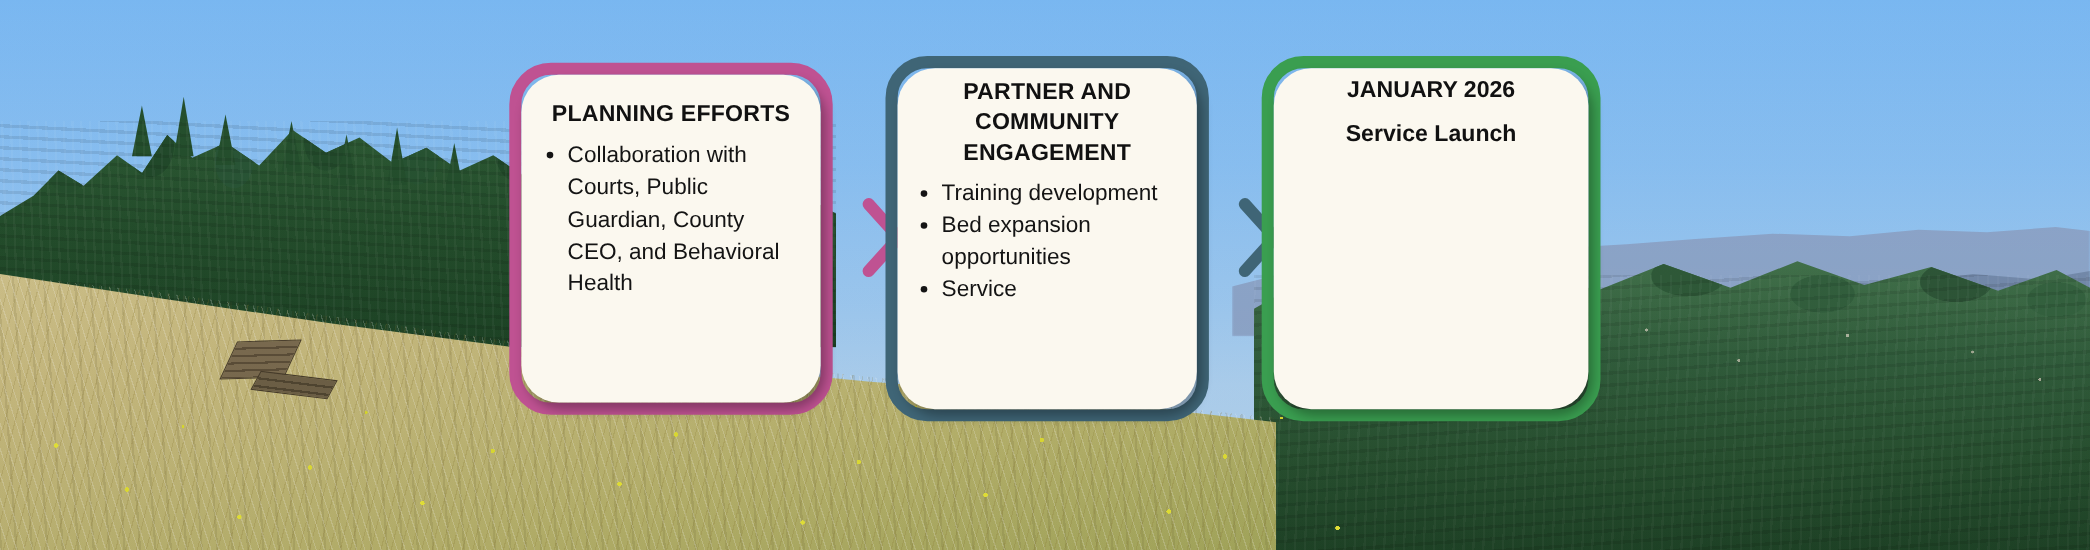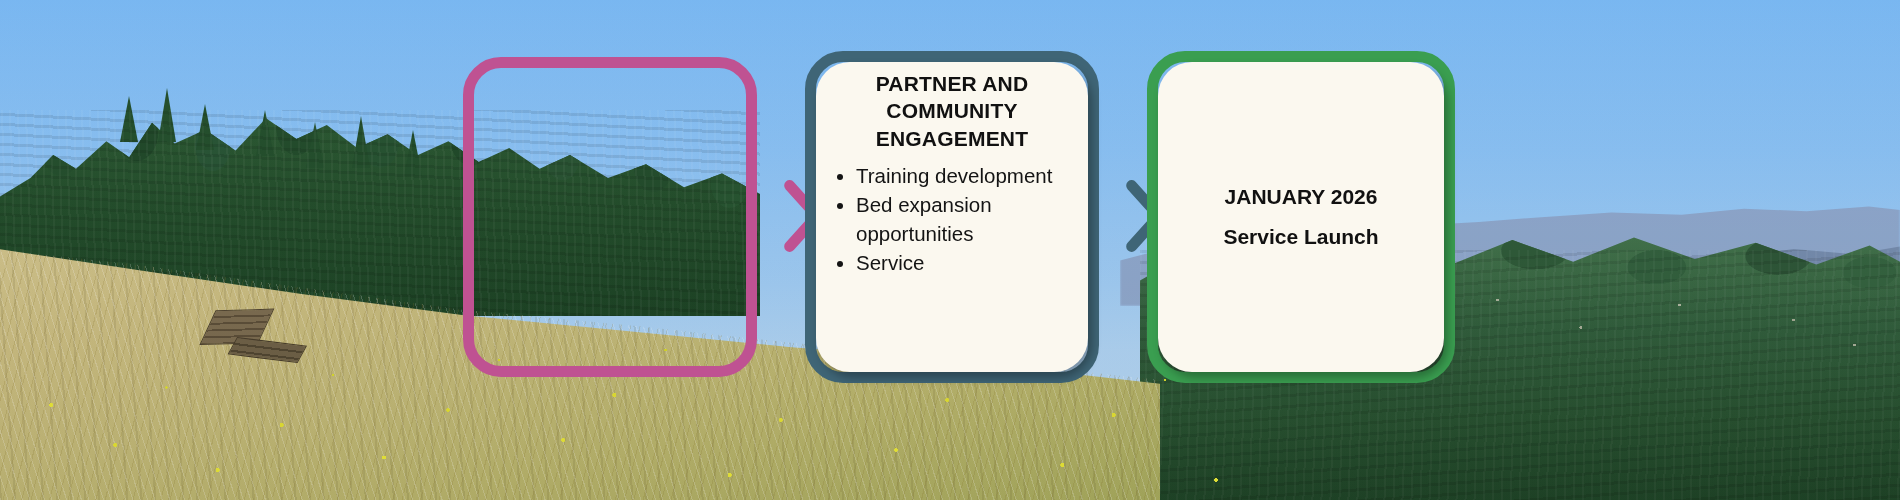--- a/index.html
+++ b/index.html
@@ -235,21 +235,21 @@
   #card1 { left: 474px; top: 68px; width: 272px; height: 298px; padding: 22px 20px 0 20px; }
   #frame1 { left: 463px; top: 57px; width: 294px; height: 320px; border-color: #bf5292; }
   #chev1  { left: 786px; top: 176px; color: #bf5292; }
 
   
   #card2 { left: 816px; top: 62px; width: 272px; height: 310px; padding: 8px 18px 0 18px; }
   #frame2 { left: 805px; top: 51px; width: 294px; height: 332px; border-color: #3f6576; }
   #chev2  { left: 1128px; top: 176px; color: #3f6576; }
 
   
-  #card3 { left: 1158px; top: 62px; width: 286px; height: 310px; padding: 0; justify-content: center; }
+  #card3 { left: 1158px; top: 62px; width: 286px; height: 310px; padding: 0; justify-content: flex-start; }
   #frame3 { left: 1147px; top: 51px; width: 308px; height: 332px; border-color: #3a9e50; }
 
   .stack { display: flex; flex-direction: column; align-items: center; width: 100%; }
 </style>
 </head>
 <body>
 
 <div id="stage">
 
   <div class="bg">
@@ -282,20 +282,26 @@
     <div class="photo-soft"></div>
   </div>
 
   <div class="flow">
 
     <div class="frame" id="frame1"></div>
     <div class="chev" id="chev1">
       <span class="a"></span>
         <span class="b"></span>
     </div>
+    <div class="card" id="card1">
+      <h2 class="card-title">PLANNING EFFORTS</h2>
+      <ul class="card-list">
+        <li>Collaboration with Courts, Public Guardian, County CEO, and Behavioral Health</li>
+      </ul>
+    </div>
 
     <div class="frame" id="frame2"></div>
     <div class="chev" id="chev2">
       <span class="a"></span>
         <span class="b"></span>
     </div>
     <div class="card" id="card2">
       <h2 class="card-title">PARTNER AND COMMUNITY ENGAGEMENT</h2>
       <ul class="card-list">
         <li>Training development</li>

